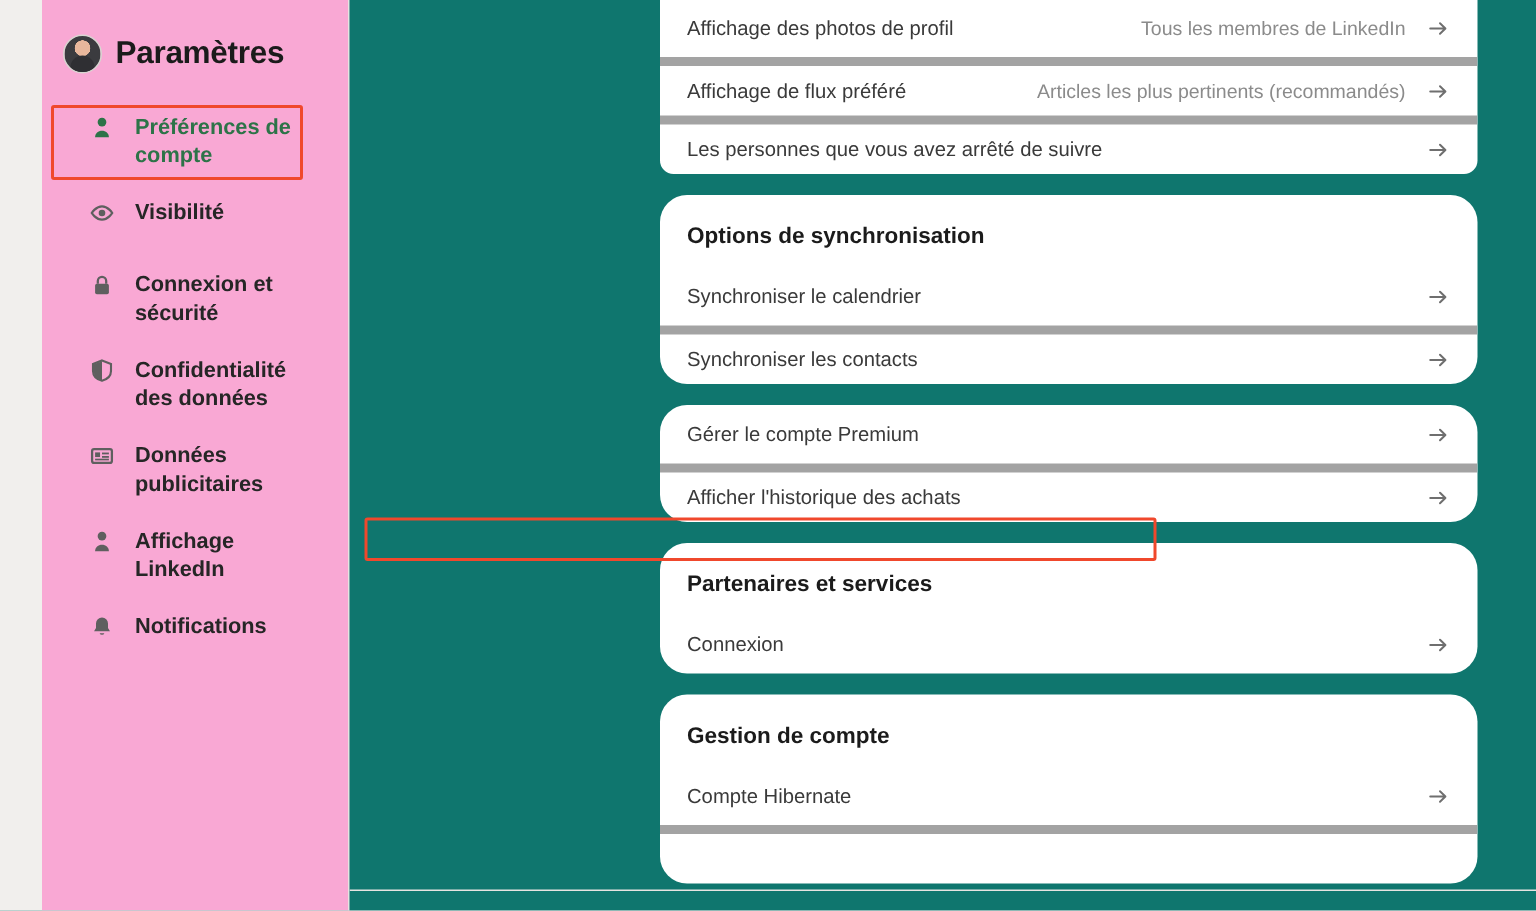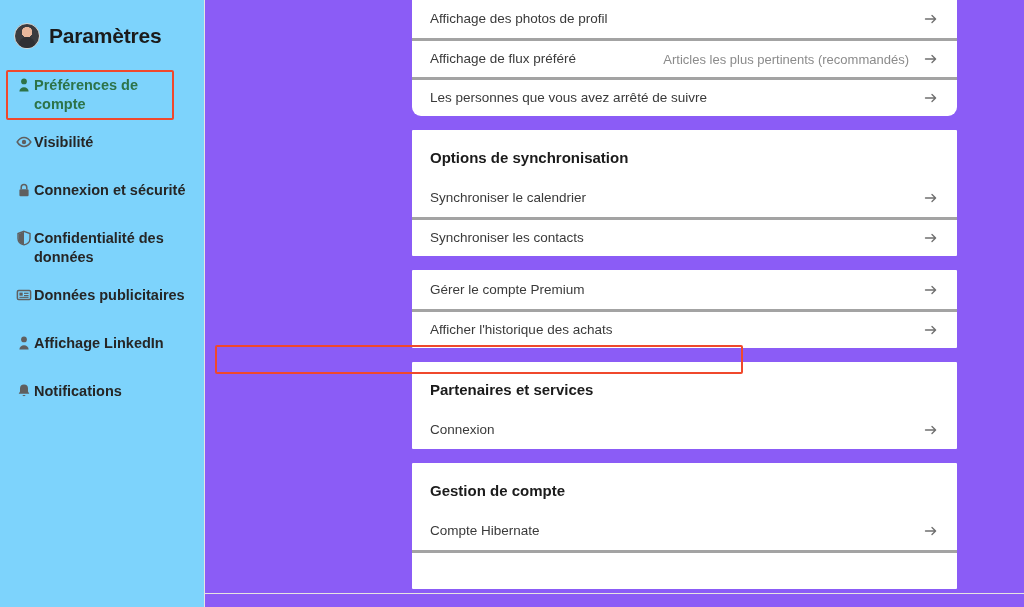--- a/index.html
+++ b/index.html
@@ -7,24 +7,25 @@
     width: 1024px; height: 607px;
     font-family: "Liberation Sans", sans-serif;
     background: #f1efed;
     overflow: hidden;
   }
   .page { position: relative; width: 1024px; height: 607px; display: flex; }
 
   
   .sidebar {
     width: 205px; height: 607px;
-    background: #7dd3fc;
+    background: #f9a8d4;
     border-right: 1px solid #e6e4e1;
     flex: 0 0 205px;
     position: relative;
+    margin-left: 28px;
   }
   .settings-head {
     display: flex; align-items: center;
     gap: 9px;
     padding: 16px 0 0 14px;
     height: 56px;
   }
   .avatar {
     width: 26px; height: 26px; border-radius: 50%;
     background: radial-gradient(circle at 50% 34%, #e8b79c 0 26%, #3b3b3f 27% 100%);
@@ -39,21 +40,22 @@
     background: #2f2f33; border-radius: 8px 8px 0 0;
   }
   .settings-title {
     font-size: 21px; font-weight: bold; color: #1b1b1b;
     letter-spacing: -0.2px;
   }
 
   .nav { padding-top: 10px; }
   .nav-item {
     display: flex; align-items: flex-start;
-    padding: 9px 14px 9px 14px;
+    gap: 12px;
+    padding: 9px 14px 9px 30px;
     min-height: 48px;
     cursor: pointer;
     position: relative;
   }
   .nav-ico {
     width: 20px; flex: 0 0 20px;
     display: flex; align-items: center; justify-content: center;
     padding-top: 2px;
     color: #5f5f5f;
   }
@@ -68,46 +70,46 @@
   .hl-nav {
     position: absolute;
     left: 6px; top: 70px; width: 168px; height: 50px;
     border: 2px solid #f0482c; border-radius: 2px;
     pointer-events: none; z-index: 5;
   }
 
   
   .main {
     flex: 1 1 auto; height: 607px;
-    background: #8b5cf6;
+    background: #0f766e;
     position: relative;
     overflow: hidden;
   }
   .cards {
     position: absolute;
     left: 207px; top: -1px;
     width: 545px;
   }
   .card {
     background: #ffffff;
-    border-radius: 1px;
+    border-radius: 18px;
     margin-bottom: 14px;
     overflow: hidden;
   }
   .card.clipped-top { border-radius: 0 0 9px 9px; }
   .card-title {
     font-size: 15px; font-weight: bold; color: #1b1b1b;
     padding: 18px 18px 10px 18px;
     line-height: 20px;
   }
   .row {
     display: flex; align-items: center;
     min-height: 39px; height: 39px;
     padding: 0 18px;
-    border-top: 3px solid #a3a3a3;
+    border-top: 6px solid #a3a3a3;
     cursor: pointer;
     position: relative;
   }
   .row.no-sep { border-top: none; }
   .row-label {
     font-size: 13.5px; color: #3a3a3a;
     line-height: 18px;
     white-space: nowrap;
   }
   .row-value {
@@ -216,20 +218,21 @@
         </div>
       </nav>
     <div class="hl-nav"></div>
   </aside>
 
   <main class="main">
     <div class="cards" id="cards-root">
         <section class="card clipped-top">
           <div class="row no-sep">
             <span class="row-label">Affichage des photos de profil</span>
+            <span class="row-value">Tous les membres de LinkedIn</span>
             <span class="row-arrow">
               <svg width="16" height="16" viewBox="0 0 16 16" aria-hidden="true">
                 <path d="M2.5 8h10M9 4.5 12.6 8 9 11.5" fill="none" stroke="currentColor" stroke-width="1.35" stroke-linecap="round" stroke-linejoin="round"></path>
               </svg>
             </span>
           </div>
           <div class="row">
             <span class="row-label">Affichage de flux préféré</span>
             <span class="row-value">Articles les plus pertinents (recommandés)</span>
             <span class="row-arrow">

